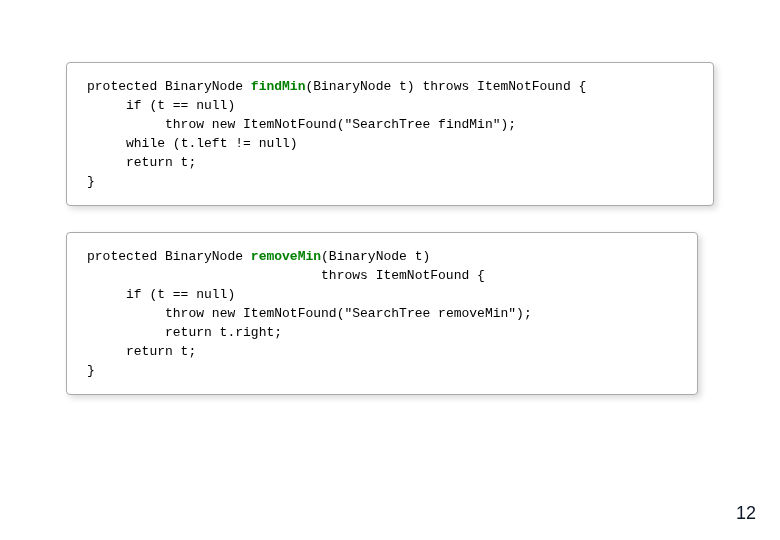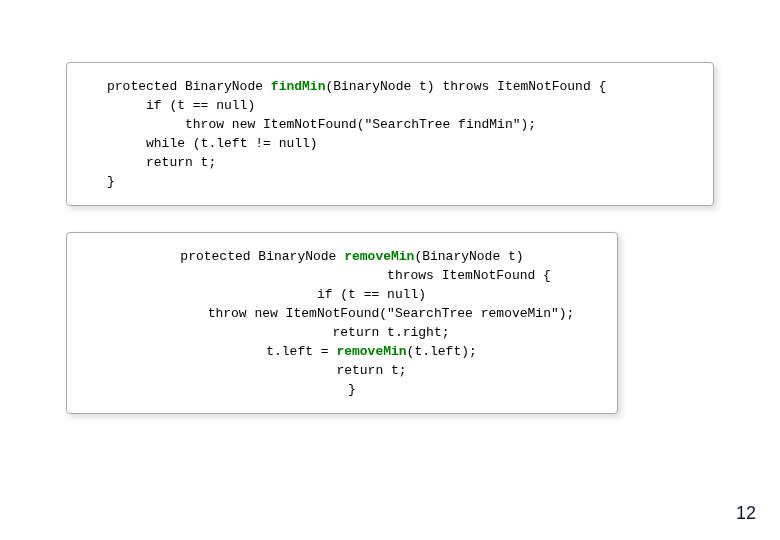--- a/index.html
+++ b/index.html
@@ -33,30 +33,28 @@
 
     .code-box-1 {
       top: 62px;
       left: 66px;
       width: 648px;
     }
 
     .code-box-2 {
       top: 232px;
       left: 66px;
-      width: 552px;
-      text-align: center;
+      width: 632px;
     }
 
     .code-line {
       font-size: 13px;
       line-height: 19px;
       white-space: pre;
       color: #000000;
-      margin-left: 20px;
     }
 
     .method-name {
       color: #008000;
       font-weight: bold;
     }
 
     .string-literal {
       color: #000000;
     }
@@ -72,18 +70,17 @@
   <div class="code-line">     return t;</div>
   <div class="code-line">}</div>
 </div>
 
 <div class="code-box code-box-2">
   <div class="code-line"><span>protected BinaryNode </span><span class="method-name">removeMin</span><span>(BinaryNode t)</span></div>
   <div class="code-line">                              <span style="color:#000">throws</span> ItemNotFound {</div>
   <div class="code-line">     if (t == null)</div>
   <div class="code-line">          <span style="color:#000">throw</span> new ItemNotFound(<span class="string-literal">"SearchTree removeMin"</span>);</div>
   <div class="code-line">          return t.right;</div>
-  <div class="code-line">     t.left = <span class="method-name">removeMin</span>(t.left);</div>
   <div class="code-line">     return t;</div>
   <div class="code-line">}</div>
 </div>
 
 <div class="page-number">12</div>
 
 </body></html>

